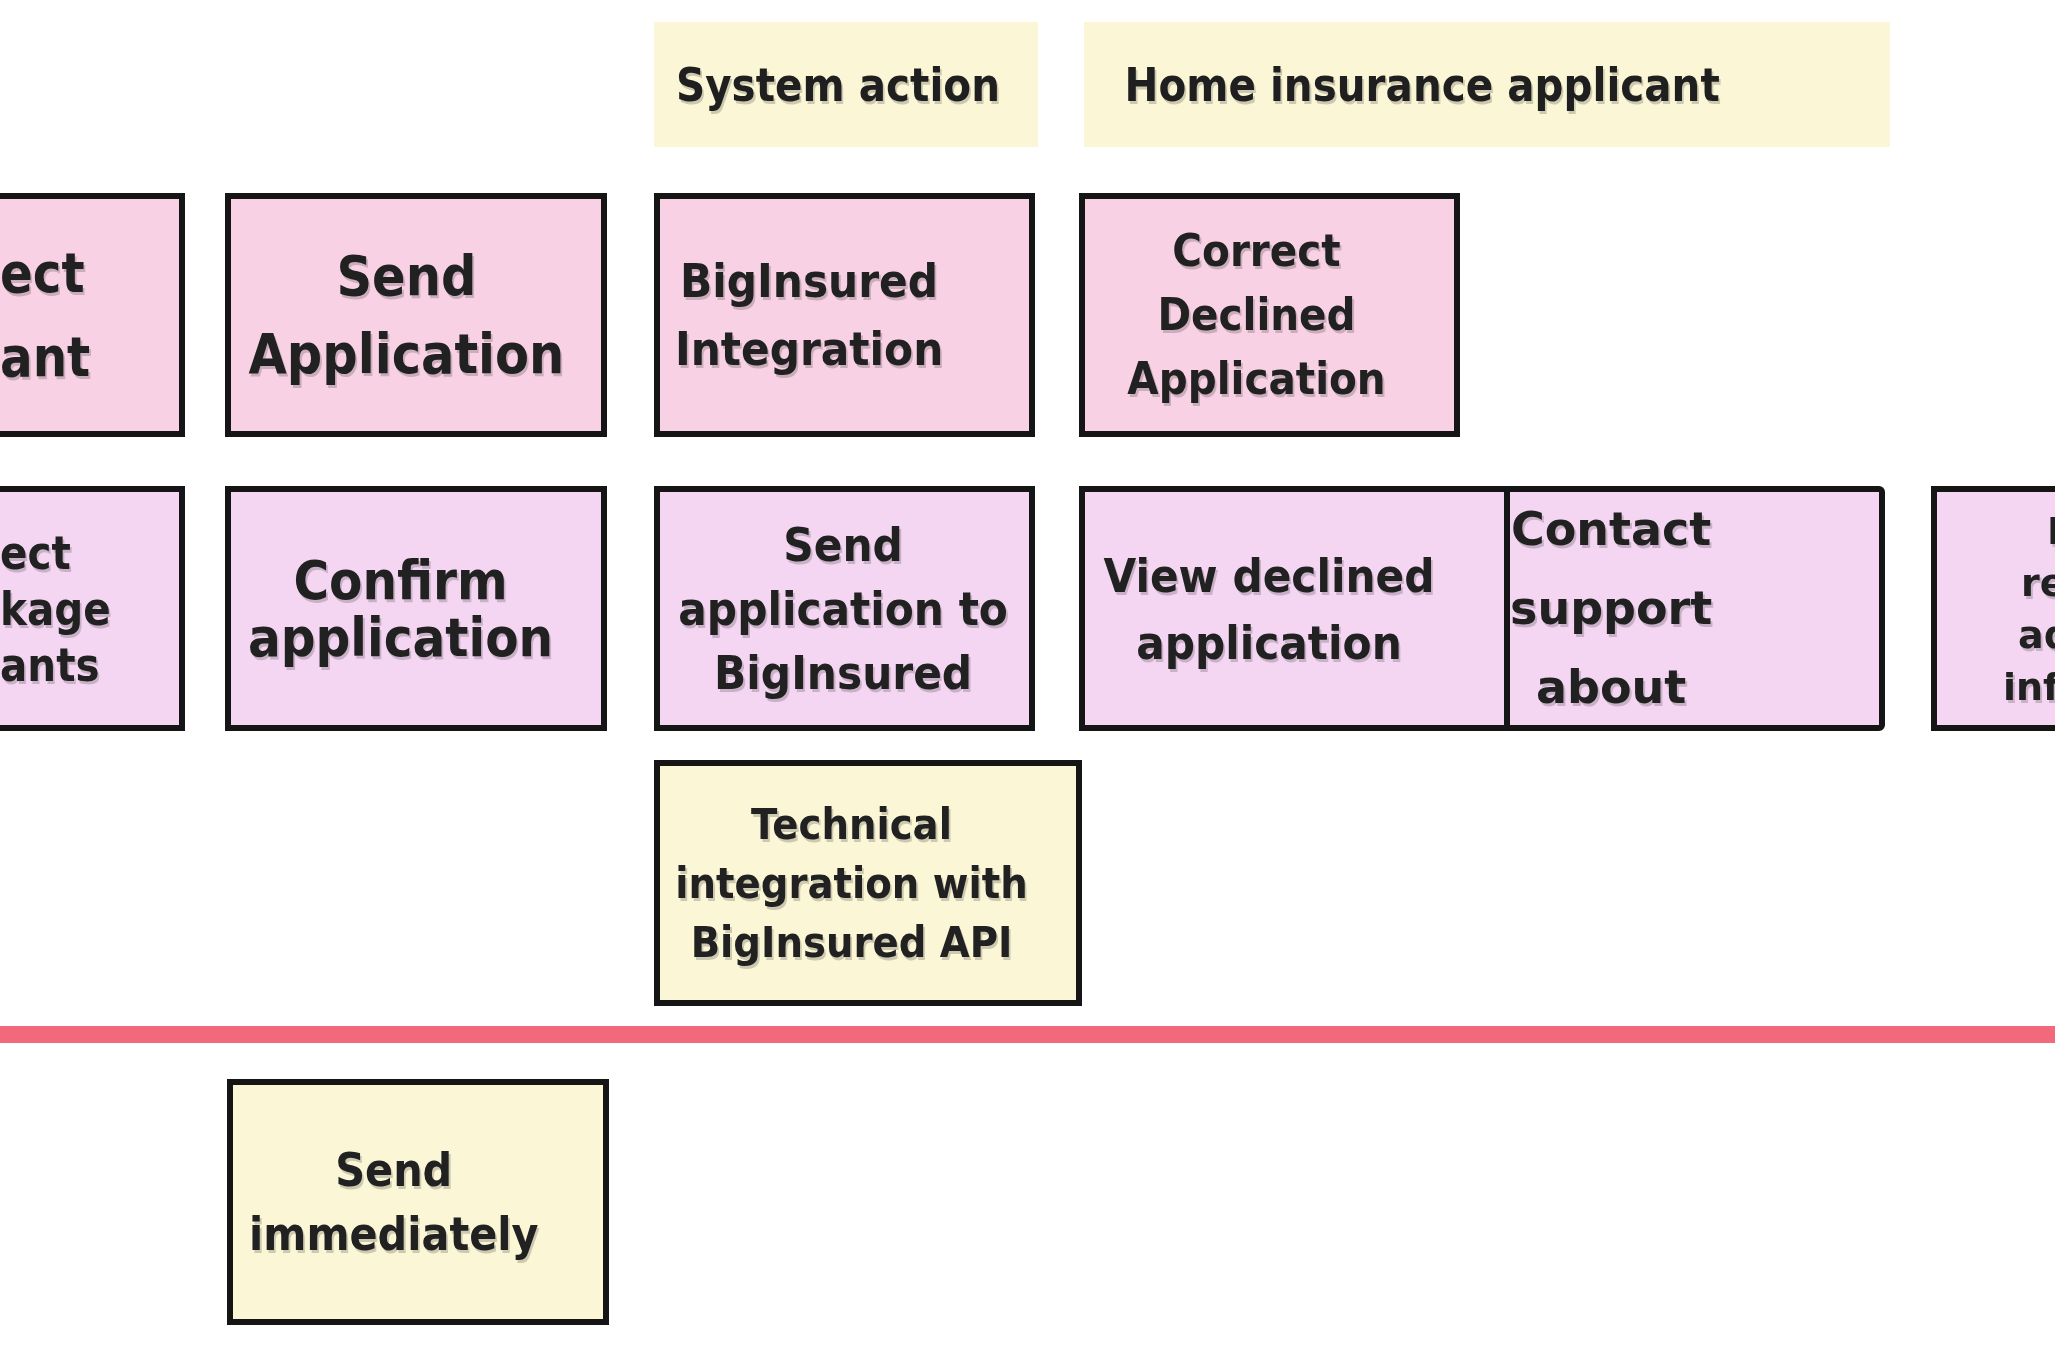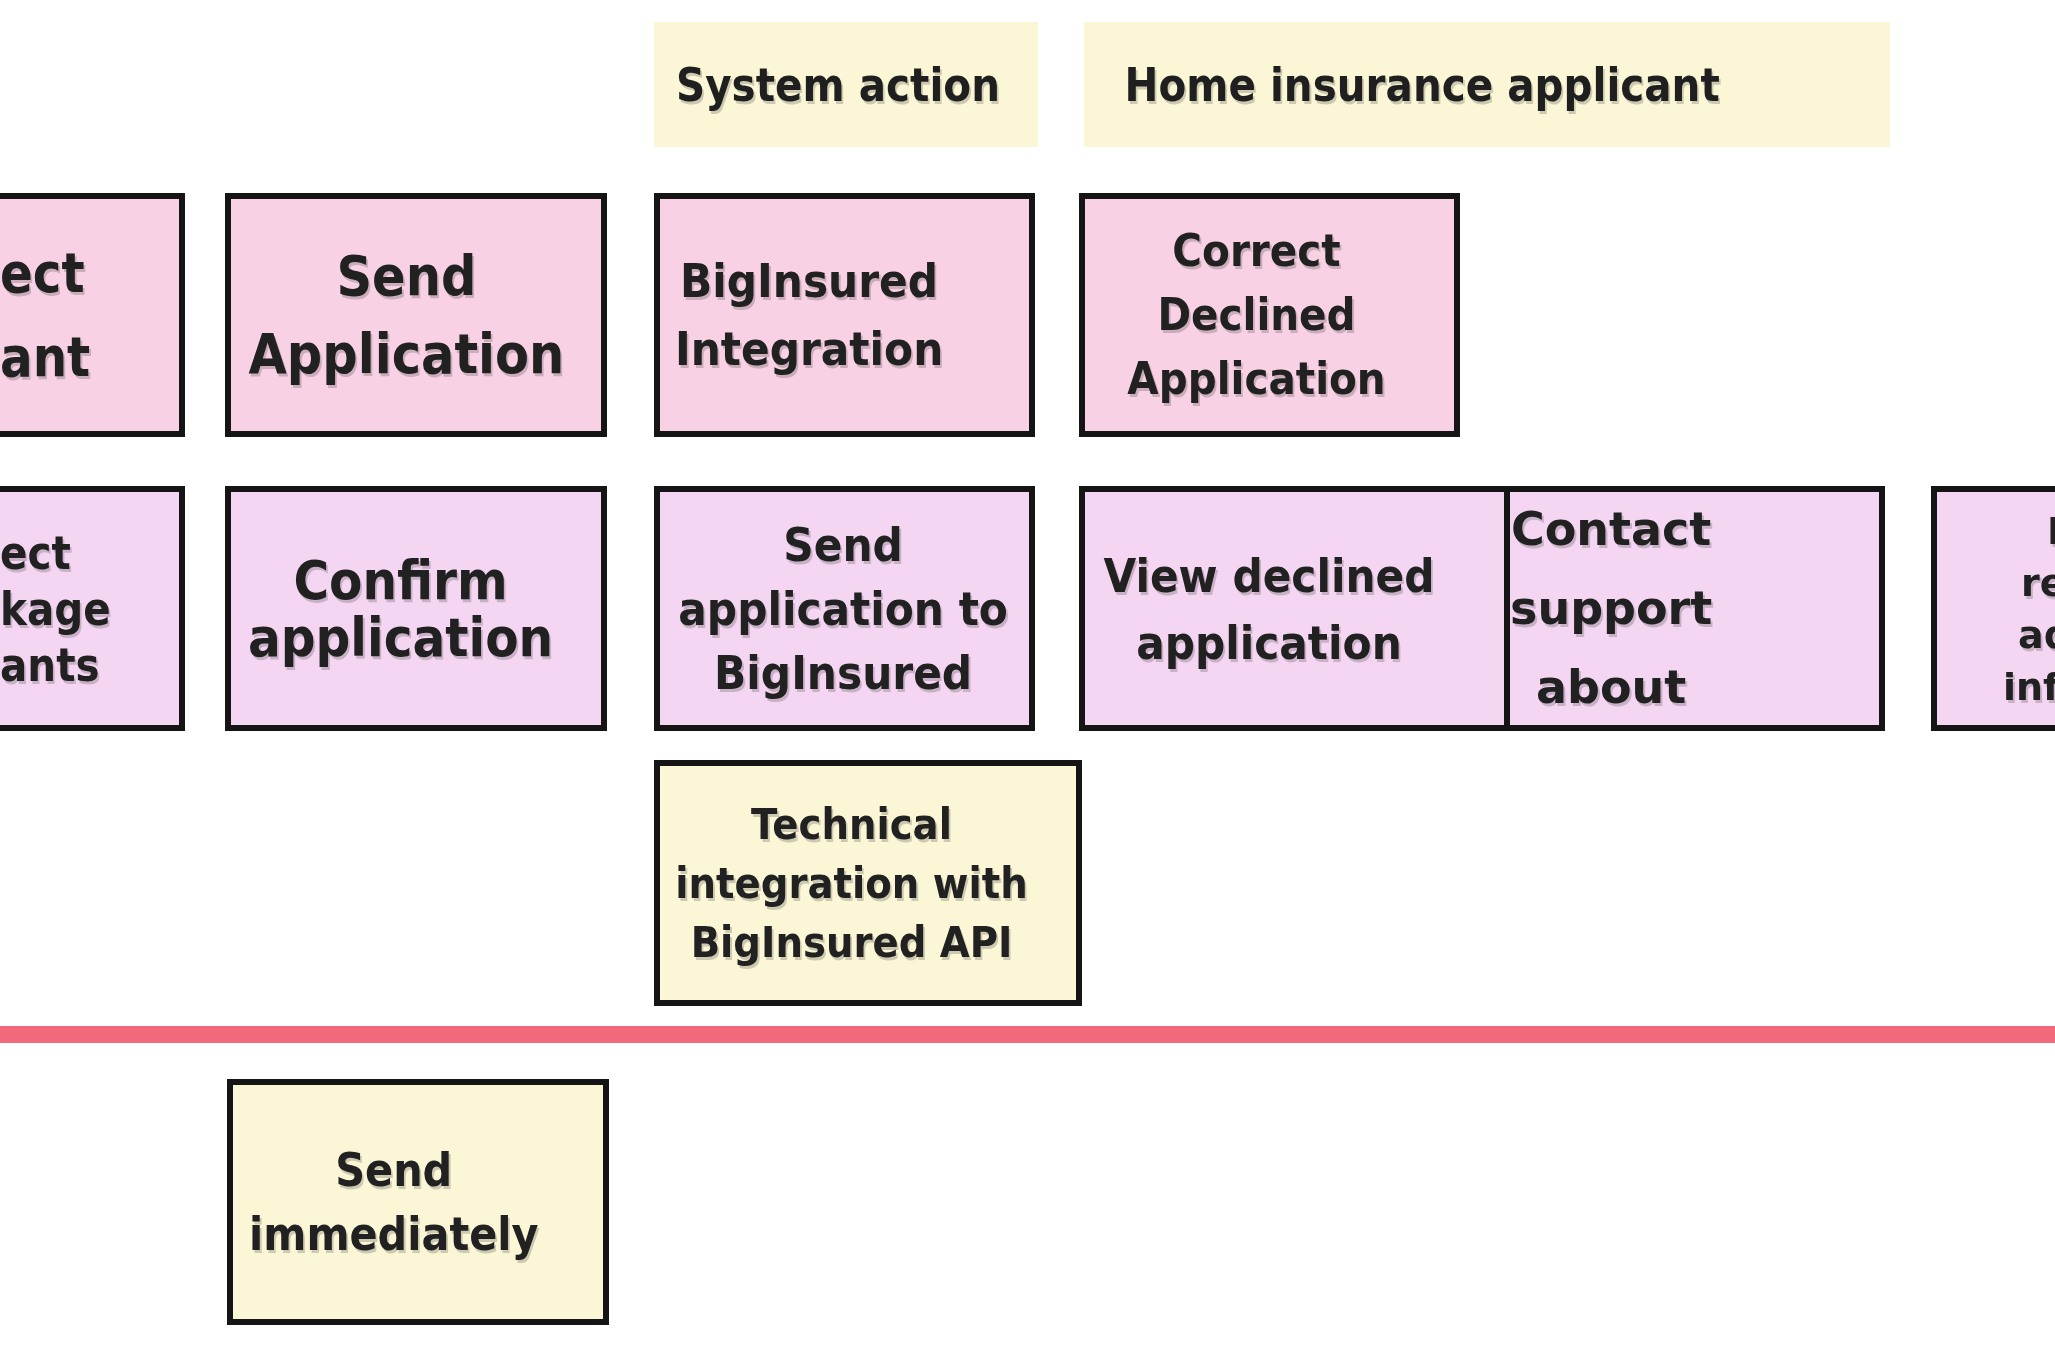--- a/index.html
+++ b/index.html
@@ -73,21 +73,21 @@
   </div>
   <div class="box purple" style="left:654px;top:486px;width:381px;height:245px;font-size:47px;line-height:64px;">
     <div class="label" style="transform:scaleX(0.9);">Send
 application to
 BigInsured</div>
   </div>
   <div class="box purple" style="left:1079px;top:486px;width:444px;height:245px;font-size:47px;line-height:67px;">
     <div class="label" style="transform:scaleX(0.9);">View declined
 application</div>
   </div>
-  <div class="box purple" style="left:1504px;top:486px;width:381px;height:245px;font-size:46px;line-height:79px;">
+  <div class="box purple" style="left:1504px;top:486px;width:381px;height:245px;font-size:46px;line-height:79px;border-radius:6px;">
     <div class="label">Contact
 support
 about</div>
   </div>
   <div class="box purple clipR" style="left:1931px;top:486px;width:381px;height:245px;font-size:38px;line-height:52px;">
     <span style="margin-left:110px;">P</span>
     <span style="margin-left:84px;">re</span>
     <span style="margin-left:81px;">ad</span>
     <span style="margin-left:66px;">inf</span>
   </div>

